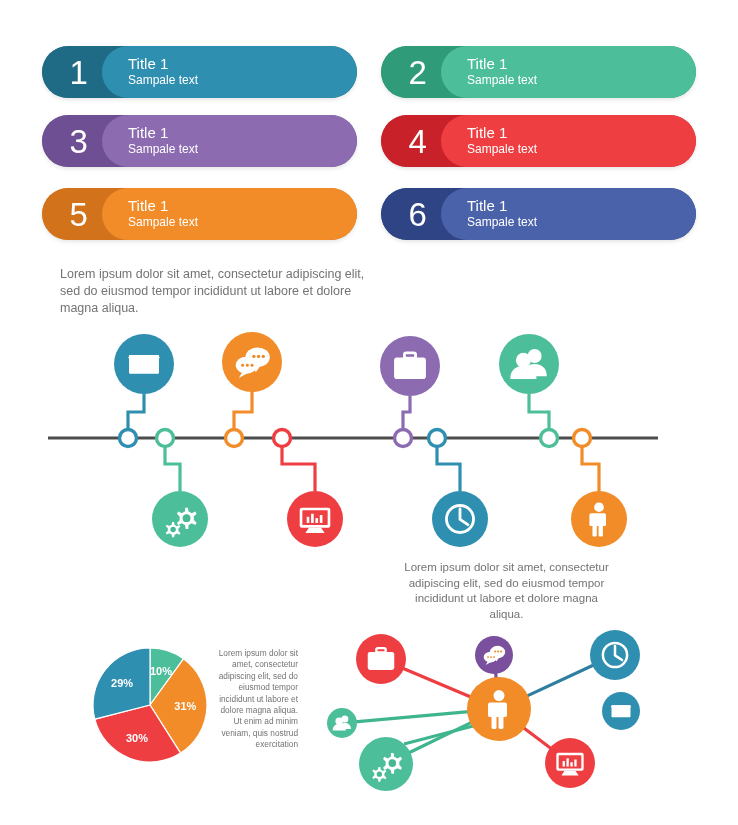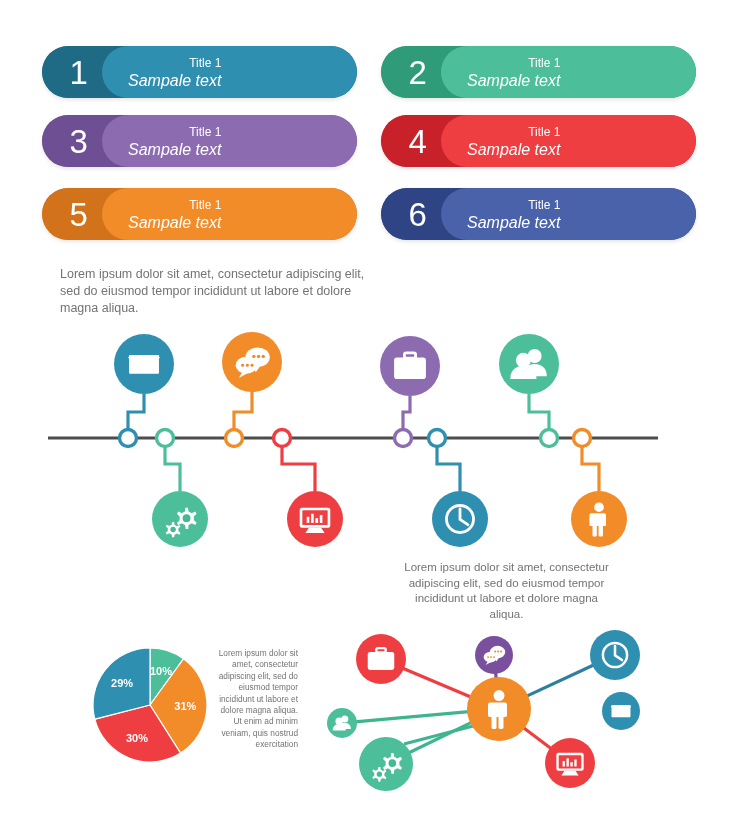--- a/index.html
+++ b/index.html
@@ -54,22 +54,22 @@
     left: 60px; top: 0; bottom: 0; right: 0;
     border-radius: 26px;
   }
   .bar .txt {
     position: absolute;
     left: 86px;
     top: 9px;
     color: #ffffff;
     line-height: 17px;
   }
-  .bar .t1 { font-size: 12px; text-align: right; }
-  .bar .t2 { font-size: 16px; font-style: italic; }
+  .bar .t1 { font-size: 15px; }
+  .bar .t2 { font-size: 12px; }
 
   
   .para {
     position: absolute;
     font-size: 12.5px;
     line-height: 17px;
     color: #737373;
   }
   .para-left  { left: 60px;  top: 266px; width: 305px; text-align: left; }
   .para-mid   { left: 404px; top: 560px; width: 205px; text-align: center; font-size: 11.5px; line-height: 15.5px;}

